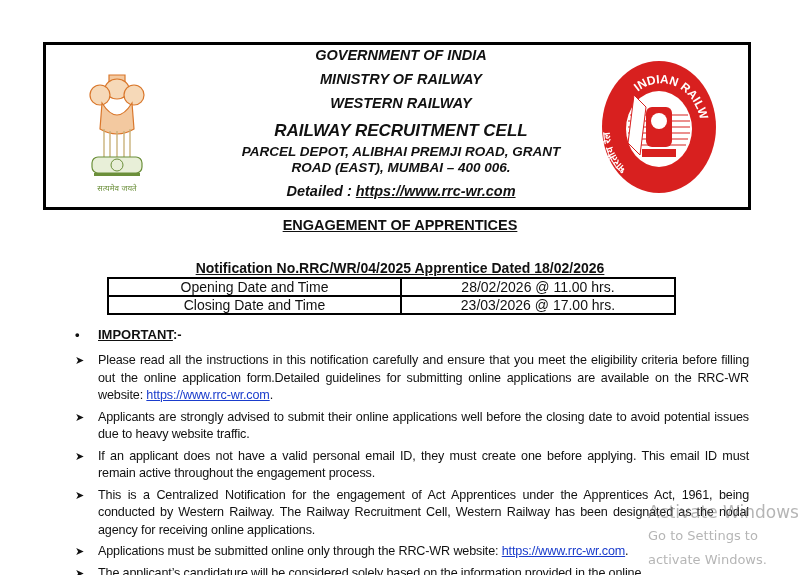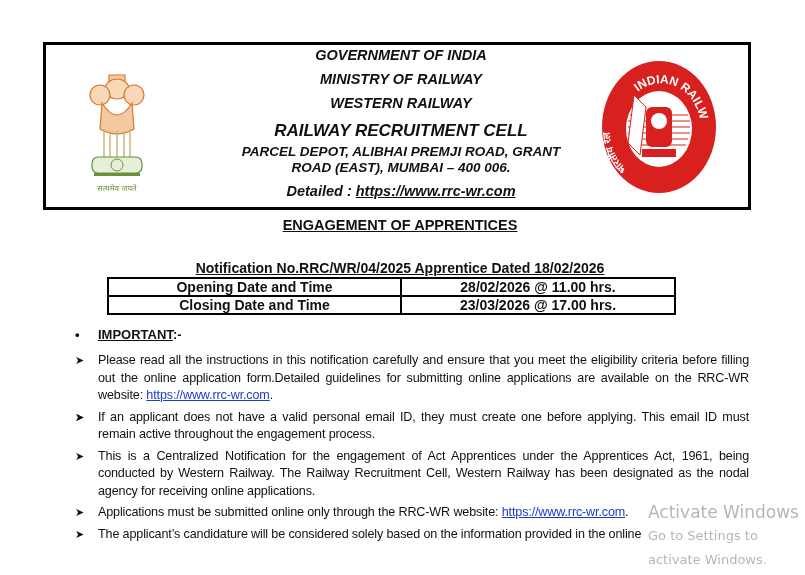--- a/index.html
+++ b/index.html
@@ -22,21 +22,21 @@
     .title {
       position: absolute; top: 217px; left: 0; width: 800px; text-align: center;
       font-weight: bold; font-size: 14.5px; text-decoration: underline;
     }
     .notif {
       position: absolute; top: 251px; left: 0; width: 800px; text-align: center;
       font-weight: bold; font-size: 14px; text-decoration: underline; margin-top: 9px;
     }
     table.dates {
       position: absolute; left: 107px; top: 277px; width: 569px; border-collapse: collapse;
-      font-weight: bold; font-size: 14px;
+      font-weight: normal; font-size: 14px;
     }
     table.dates td { border: 2px solid #000; text-align: center; height: 16px; padding: 0; line-height: 16px; }
     table.dates td:first-child { width: 291px; }
     .important {
       position: absolute; left: 75px; top: 327px; font-size: 13px; font-weight: bold;
     }
     .important .bullet { display: inline-block; width: 23px; }
     .important u { text-decoration: underline; }
     ul.points { position: absolute; left: 75px; top: 352px; width: 674px; margin: 0; padding: 0; list-style: none; }
     ul.points li {
@@ -139,20 +139,21 @@
   <span class="bullet">•</span><u>IMPORTANT</u><span>:-</span>
 </div>
 
 <ul class="points">
   <li>
     <span class="arrow">➤</span>
     <span>Please read all the instructions in this notification carefully and ensure that you meet the eligibility criteria before filling out the online application form.Detailed guidelines for submitting online applications are available on the RRC-WR website: </span><a>https://www.rrc-wr.com</a><span>.</span>
   </li>
   <li>
     <span class="arrow">➤</span>
+    <span>Applicants are strongly advised to submit their online applications well before the closing date to avoid potential issues due to heavy website traffic.</span>
   </li>
   <li>
     <span class="arrow">➤</span>
     <span>If an applicant does not have a valid personal email ID, they must create one before applying. This email ID must remain active throughout the engagement process.</span>
   </li>
   <li>
     <span class="arrow">➤</span>
     <span>This is a Centralized Notification for the engagement of Act Apprentices under the Apprentices Act, 1961, being conducted by Western Railway. The Railway Recruitment Cell, Western Railway has been designated as the nodal agency for receiving online applications.</span>
   </li>
   <li>

